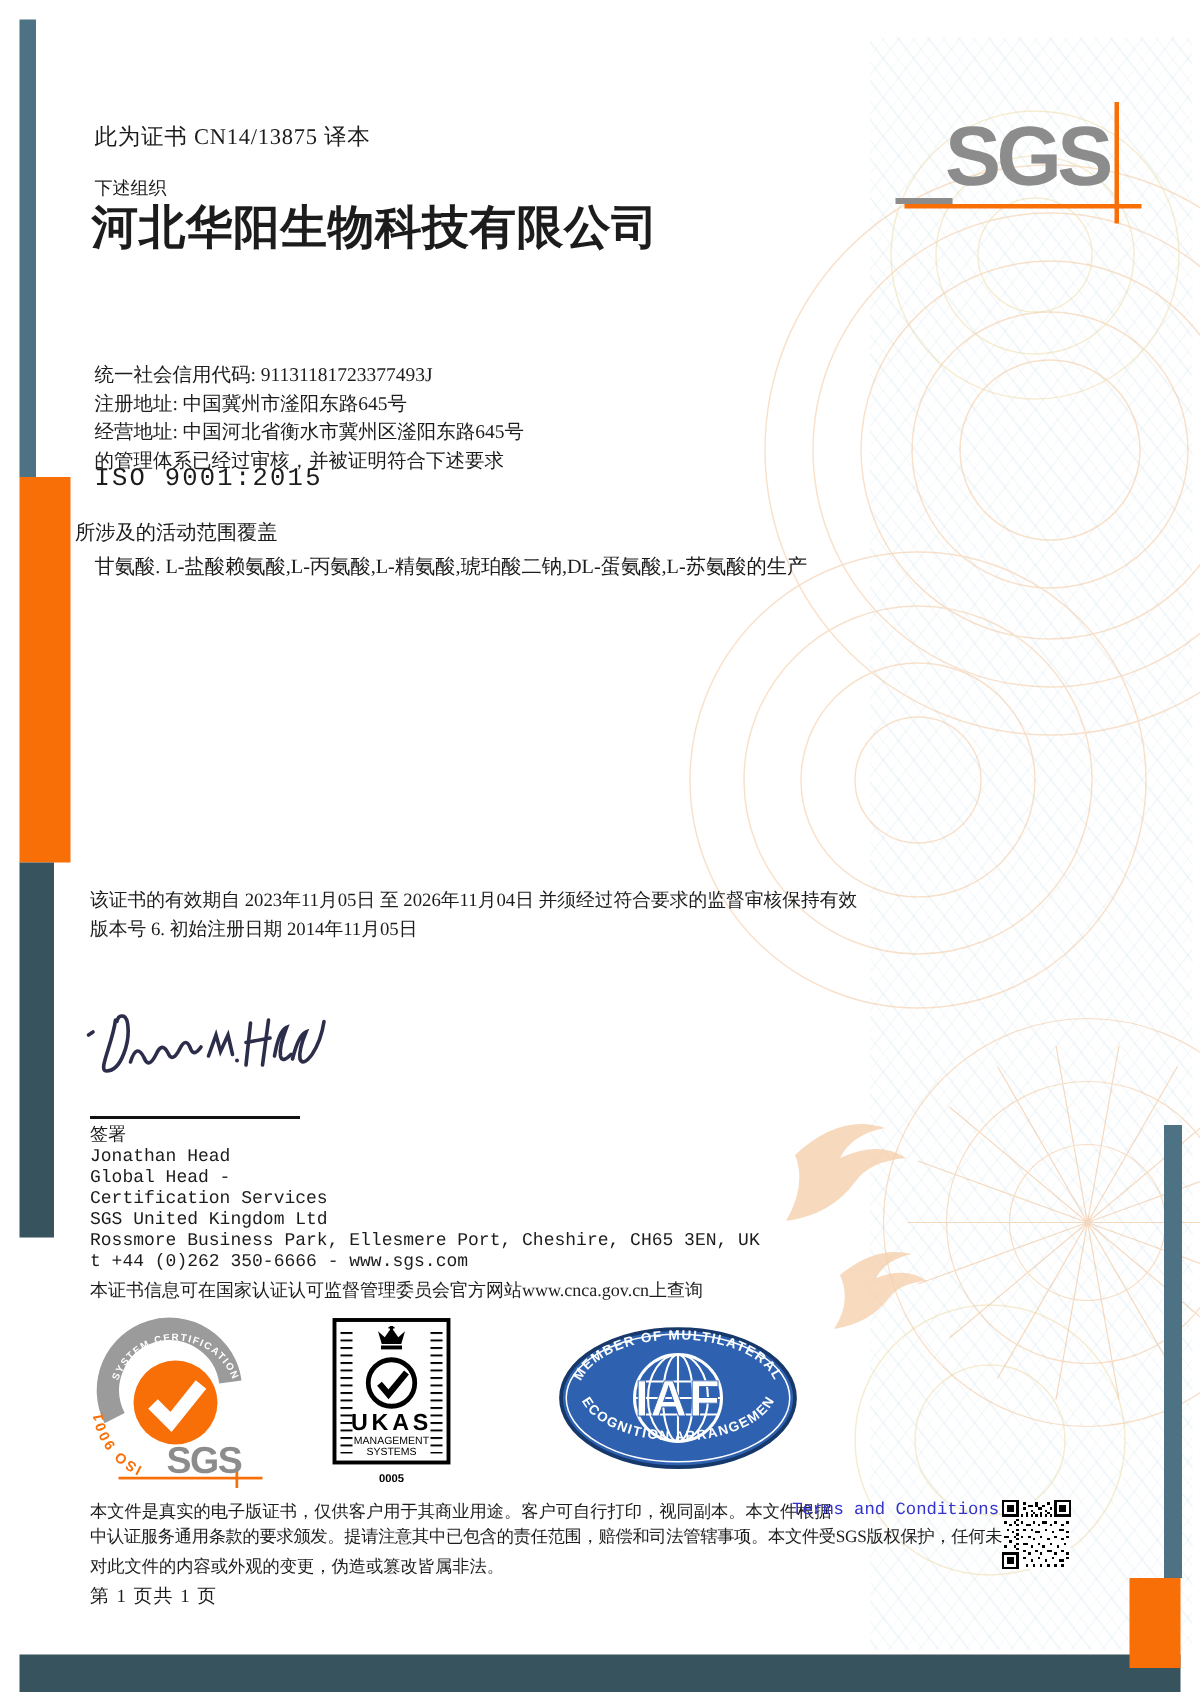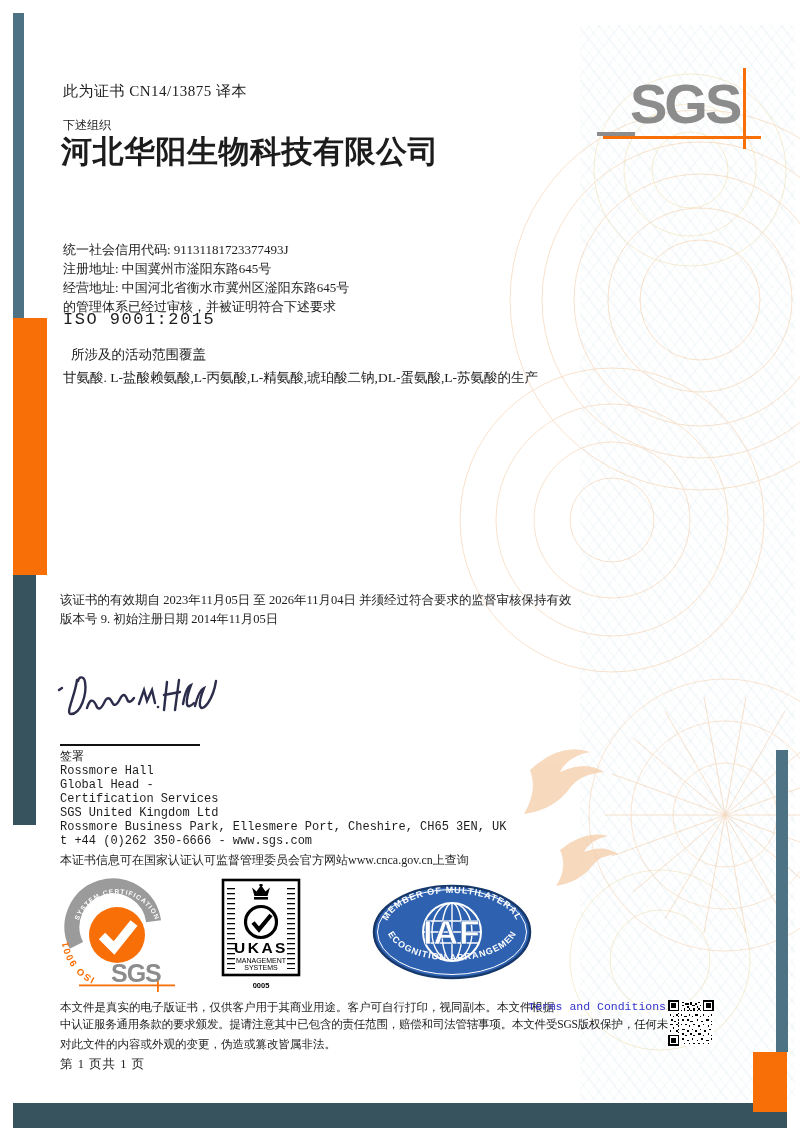--- a/index.html
+++ b/index.html
@@ -19,21 +19,21 @@
   .guilloche{position:absolute;left:0;top:0;width:800px;height:1130px;pointer-events:none;}
   .content{position:absolute;left:0;top:0;width:800px;height:1130px;z-index:4;}
 
   .cert-line{left:63px;top:82px;font-size:15px;letter-spacing:.5px;}
   .org-intro{left:63px;top:117px;font-size:12px;}
   .company-name{left:61px;top:131px;font-size:31px;font-weight:bold;letter-spacing:.5px;}
 
   .info-block{left:63px;top:240px;font-size:13px;line-height:19px;white-space:nowrap;}
   .iso-standard{left:63px;top:310px;font-family:"Liberation Mono","DejaVu Sans Mono",monospace;
     font-size:17px;font-weight:normal;letter-spacing:1.5px;}
-  .scope-label{left:71px;top:346px;font-size:13.5px;}
+  .scope-label{left:50px;top:346px;font-size:13.5px;}
   .scope-text{left:63px;top:369px;font-size:13.5px;white-space:nowrap;}
 
   .validity-1{left:60px;top:592px;font-size:12.5px;white-space:nowrap;}
   .validity-2{left:60px;top:611px;font-size:12.5px;white-space:nowrap;}
 
   .signature-svg{left:55px;top:668px;}
   .sign-rule{left:60px;top:744px;width:140px;height:2px;background:#111;}
   .sign-label{left:60px;top:748px;font-size:12px;}
   .signatory{left:60px;top:764px;font-family:"Liberation Mono","DejaVu Sans Mono",monospace;
     font-size:12px;line-height:14px;white-space:nowrap;}
@@ -129,40 +129,40 @@
       <div>注册地址: 中国冀州市滏阳东路645号</div>
       <div>经营地址: 中国河北省衡水市冀州区滏阳东路645号</div>
       <div>的管理体系已经过审核，并被证明符合下述要求</div>
     </div>
     <div class="abs iso-standard">ISO 9001:2015</div>
 
     <div class="abs scope-label">所涉及的活动范围覆盖</div>
     <div class="abs scope-text">甘氨酸. L-盐酸赖氨酸,L-丙氨酸,L-精氨酸,琥珀酸二钠,DL-蛋氨酸,L-苏氨酸的生产</div>
 
     <div class="abs validity-1">该证书的有效期自 2023年11月05日 至 2026年11月04日 并须经过符合要求的监督审核保持有效</div>
-    <div class="abs validity-2">版本号 9. 初始注册日期 2014年11月05日</div>
+    <div class="abs validity-2">版本号 6. 初始注册日期 2014年11月05日</div>
 
     <svg class="abs signature-svg" width="170" height="70" viewBox="0 0 170 70">
       <g fill="none" stroke="#1b1b3c" stroke-width="2.4" stroke-linecap="round" opacity="0.92">
         <path d="M4 22 l3 -2"></path>
         <path d="M22 12 C20 28 10 46 16 46 C26 46 32 26 30 14 C29 8 24 8 23 13"></path>
         <path d="M32 40 q4 -13 9 -3 q3 8 8 -2 q4 -9 8 -1 q3 7 8 -3 q4 -8 7 0 q2 6 7 -1"></path>
         <path d="M84 36 l5 -14 l3 11 l5 -11 l3 13"></path>
         <circle cx="103" cy="39" r="1.3" fill="#1b1b3c" stroke="none"></circle>
         <path d="M112 14 l-3 28"></path>
         <path d="M124 12 l-4 30"></path>
         <path d="M109 27 l16 -3"></path>
         <path d="M128 36 q3 -17 8 -19 q-5 13 -4 19 q1 5 7 -1"></path>
         <path d="M140 38 q4 -16 9 -18 q-5 12 -4 18 q2 5 8 -3 q6 -9 8 -22"></path>
       </g>
     </svg>
     <div class="abs sign-rule"></div>
     <div class="abs sign-label">签署</div>
     <div class="abs signatory">
-      <div>Rossmore Hall</div>
+      <div>Jonathan Head</div>
       <div>Global Head -</div>
       <div>Certification Services</div>
       <div>SGS United Kingdom Ltd</div>
       <div>Rossmore Business Park, Ellesmere Port, Cheshire, CH65 3EN, UK</div>
       <div>t +44 (0)262 350-6666 - www.sgs.com</div>
     </div>
     <div class="abs cnca-line">本证书信息可在国家认证认可监督管理委员会官方网站www.cnca.gov.cn上查询</div>
 
     <svg class="badge badge-sgs" width="128" height="120" viewBox="0 0 128 120">
       <defs>

